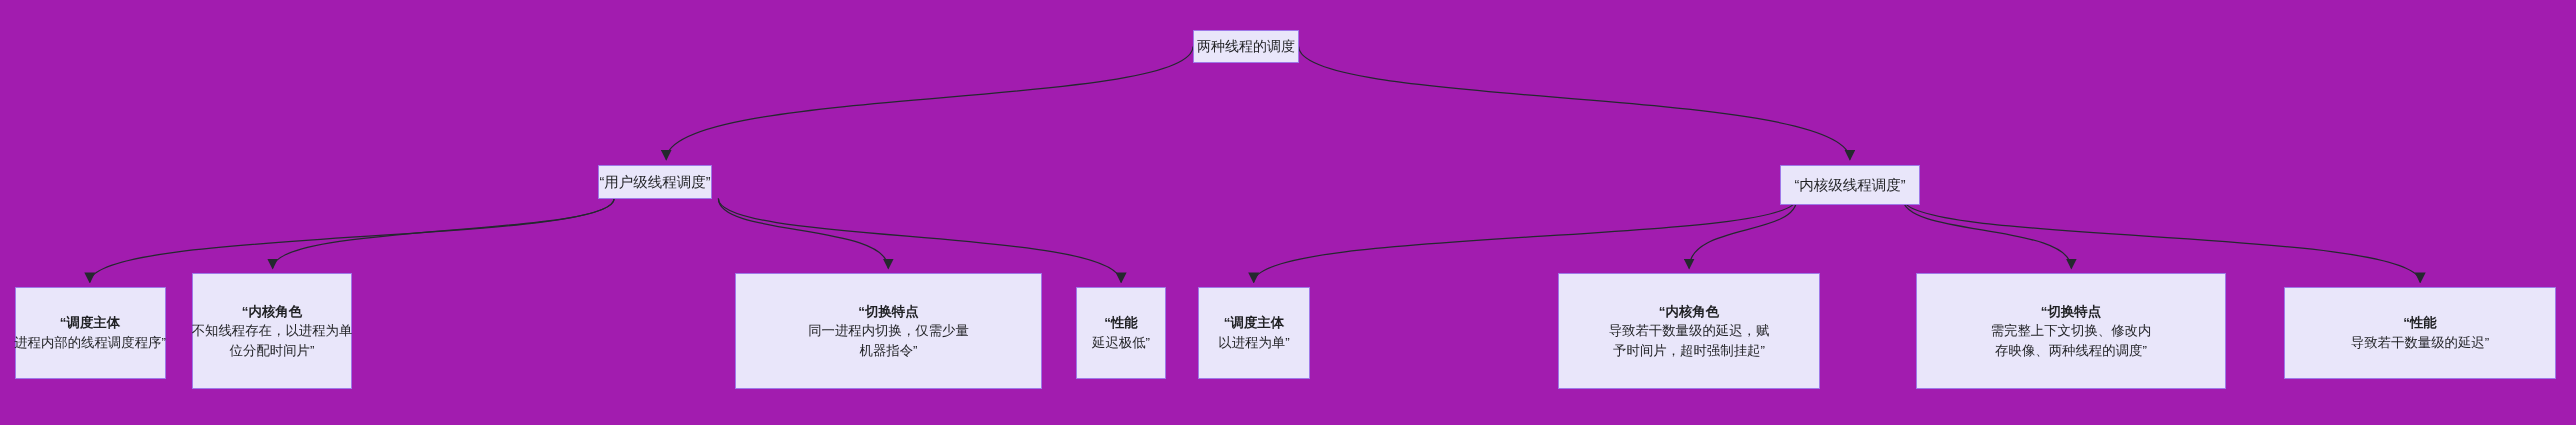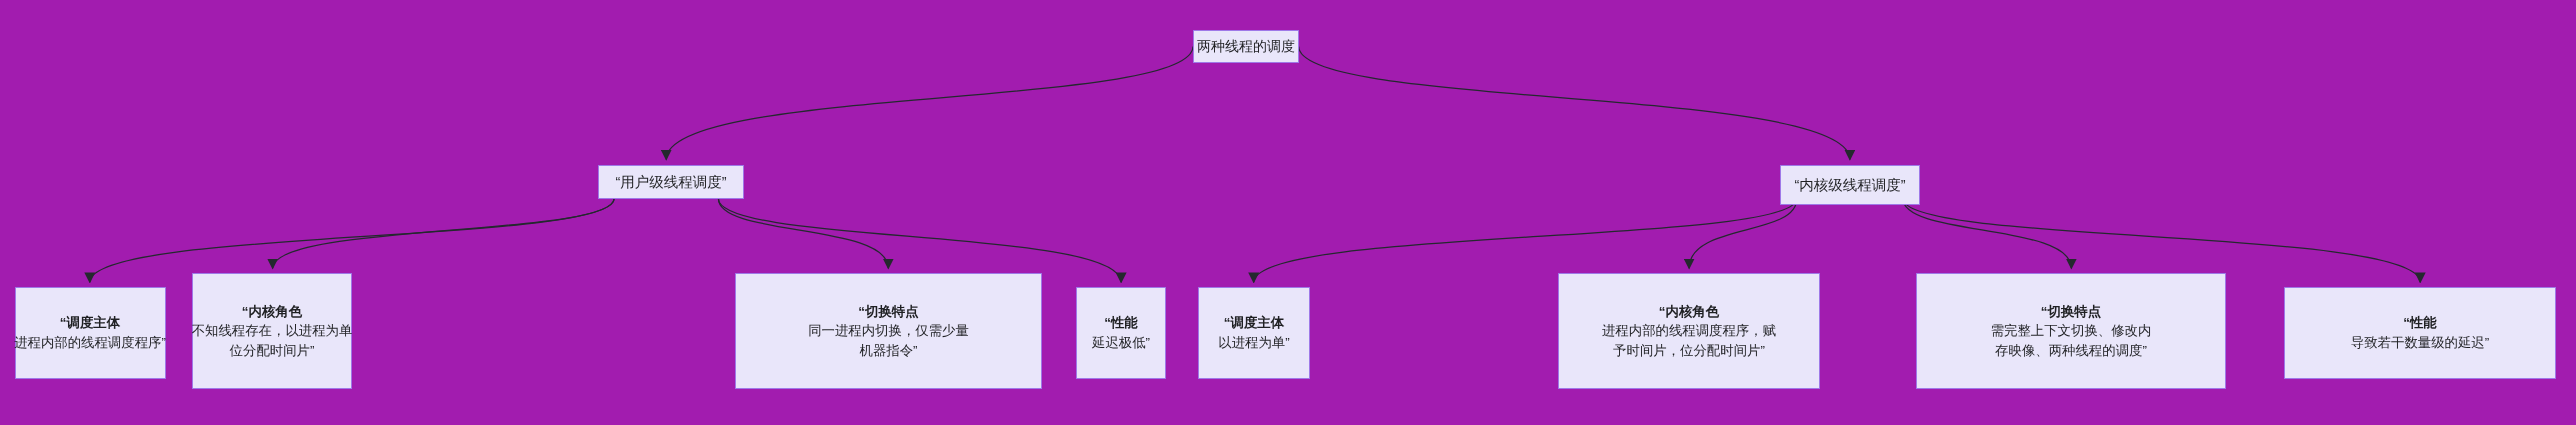--- a/index.html
+++ b/index.html
@@ -74,21 +74,21 @@
         <path d="M3090.8,341 C3090.8,407 2905.5,383 2905.5,461" marker-end="url(#arrowhead)"></path>
         <path d="M3273.2,341 C3273.2,407 3563,383 3563,461" marker-end="url(#arrowhead)"></path>
         <path d="M3273.2,341 C3273.2,420.2 4163,391.4 4163,485" marker-end="url(#arrowhead)"></path>
       </g>
   </svg>
 
   <div id="nodes-layer">
       <div class="node root-node" style="left: 1193px; top: 30px; width: 106px; height: 33px;">
         <span class="line">两种线程的调度</span>
       </div>
-      <div class="node mid-node" style="left: 598px; top: 165px; width: 146px; height: 34px;">
+      <div class="node mid-node" style="left: 598px; top: 165px; width: 114px; height: 34px;">
         <span class="line">“用户级线程调度”</span>
       </div>
       <div class="node mid-node" style="left: 1780px; top: 165px; width: 140px; height: 40px;">
         <span class="line">“内核级线程调度”</span>
       </div>
       <div class="node leaf-node" style="left: 14.5px; top: 287px; width: 151px; height: 92px;">
         <span class="line strong">“调度主体</span>
         <span class="line">进程内部的线程调度程序”</span>
       </div>
       <div class="node leaf-node" style="left: 192px; top: 273px; width: 160px; height: 116px;">
@@ -104,22 +104,22 @@
       <div class="node leaf-node" style="left: 1076px; top: 287px; width: 90px; height: 92px;">
         <span class="line strong">“性能</span>
         <span class="line">延迟极低”</span>
       </div>
       <div class="node leaf-node" style="left: 1198px; top: 287px; width: 112px; height: 92px;">
         <span class="line strong">“调度主体</span>
         <span class="line">以进程为单”</span>
       </div>
       <div class="node leaf-node" style="left: 1558px; top: 273px; width: 262px; height: 116px;">
         <span class="line strong">“内核角色</span>
-        <span class="line">进程内部的线程调度程序，赋</span>
-        <span class="line">予时间片，位分配时间片”</span>
+        <span class="line">导致若干数量级的延迟，赋</span>
+        <span class="line">予时间片，超时强制挂起”</span>
       </div>
       <div class="node leaf-node" style="left: 1916px; top: 273px; width: 310px; height: 116px;">
         <span class="line strong">“切换特点</span>
         <span class="line">需完整上下文切换、修改内</span>
         <span class="line">存映像、两种线程的调度”</span>
       </div>
       <div class="node leaf-node" style="left: 2284px; top: 287px; width: 272px; height: 92px;">
         <span class="line strong">“性能</span>
         <span class="line">导致若干数量级的延迟”</span>
       </div>

